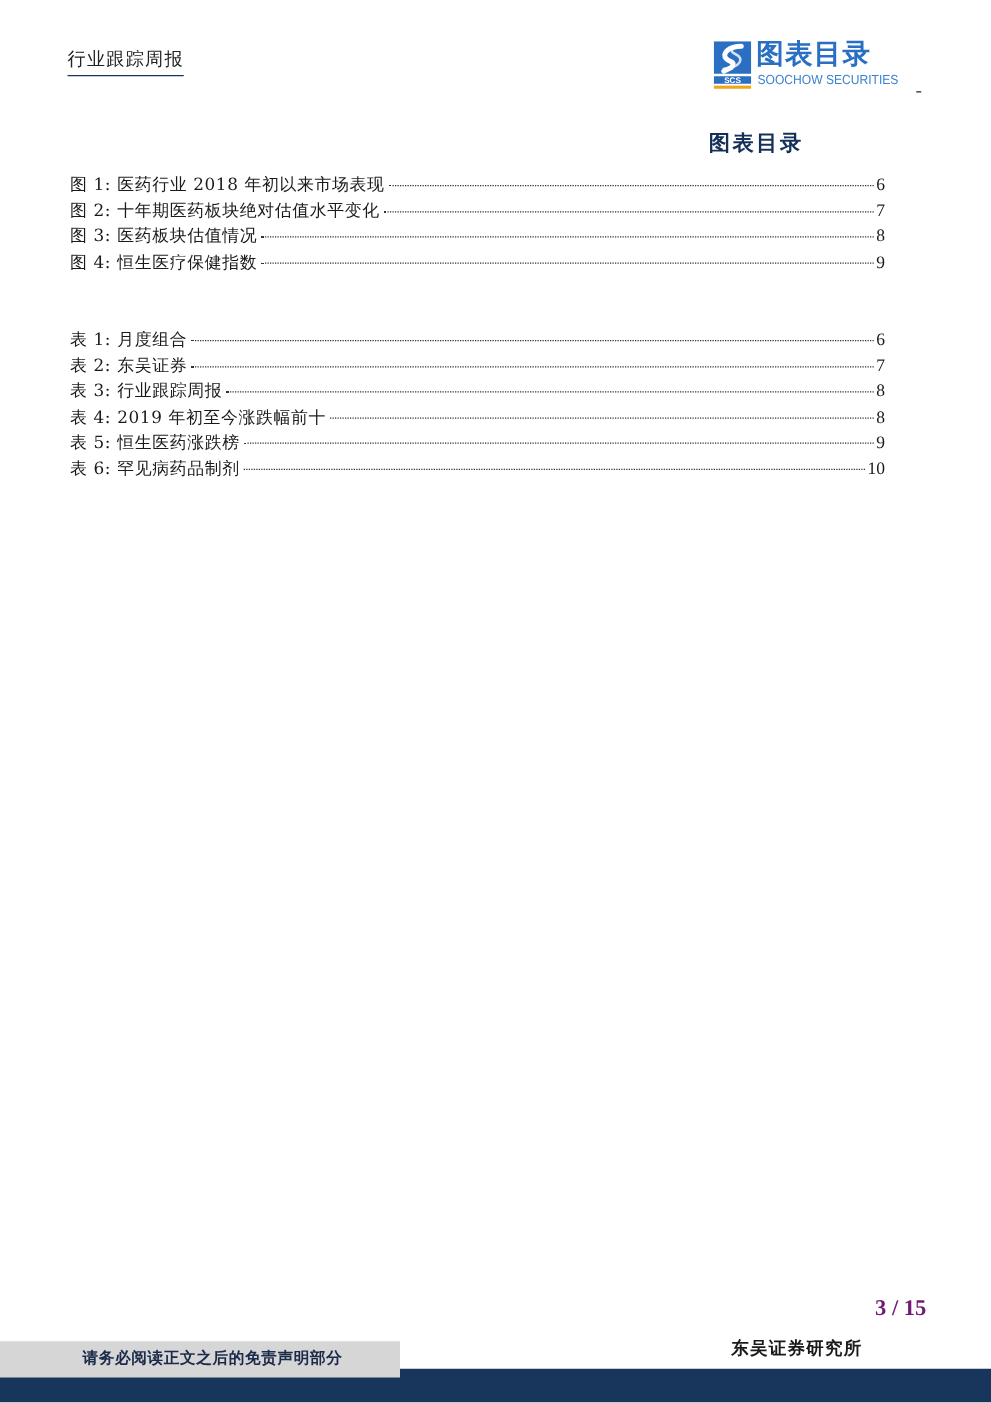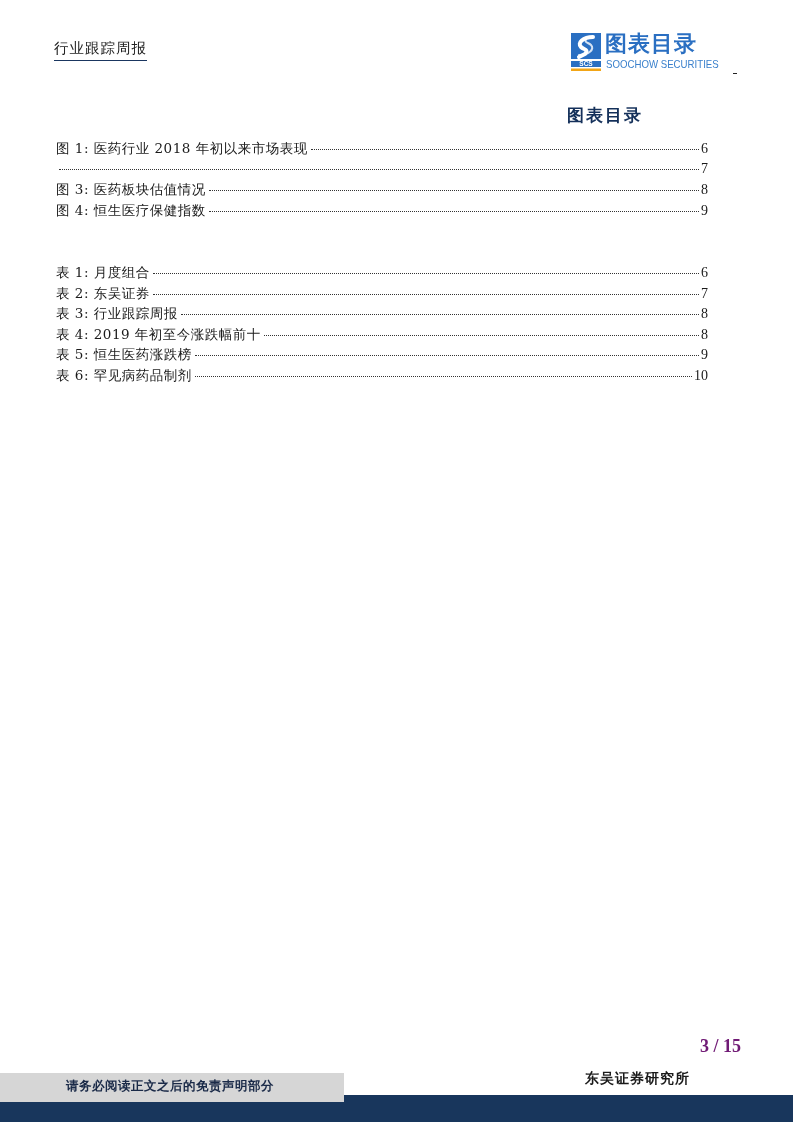--- a/index.html
+++ b/index.html
@@ -135,21 +135,20 @@
       color: #1a1a1a;
       margin-top: 12px;
     }
     .disclaimer-box {
       position: absolute;
       left: 0;
       top: 1073px;
       width: 320px;
       height: 29px;
       background: #d6d6d6;
-      padding-left: 24px;
     }
     .disclaimer-text {
       position: absolute;
       left: 66px;
       top: 5px;
       font-weight: bold;
       font-size: 12.5px;
       letter-spacing: 0.5px;
       color: #1a2a48;
       white-space: nowrap;
@@ -184,20 +183,21 @@
 
 <div class="toc-title">图表目录</div>
 
 <div class="toc-list figures">
   <div class="toc-row">
     <span class="toc-label">图 1:  医药行业 2018 年初以来市场表现</span>
     <span class="toc-leader"></span>
     <span class="toc-page">6</span>
   </div>
   <div class="toc-row">
+    <span class="toc-label">图 2:  十年期医药板块绝对估值水平变化</span>
     <span class="toc-leader"></span>
     <span class="toc-page">7</span>
   </div>
   <div class="toc-row">
     <span class="toc-label">图 3:  医药板块估值情况</span>
     <span class="toc-leader"></span>
     <span class="toc-page">8</span>
   </div>
   <div class="toc-row">
     <span class="toc-label">图 4:  恒生医疗保健指数</span>

